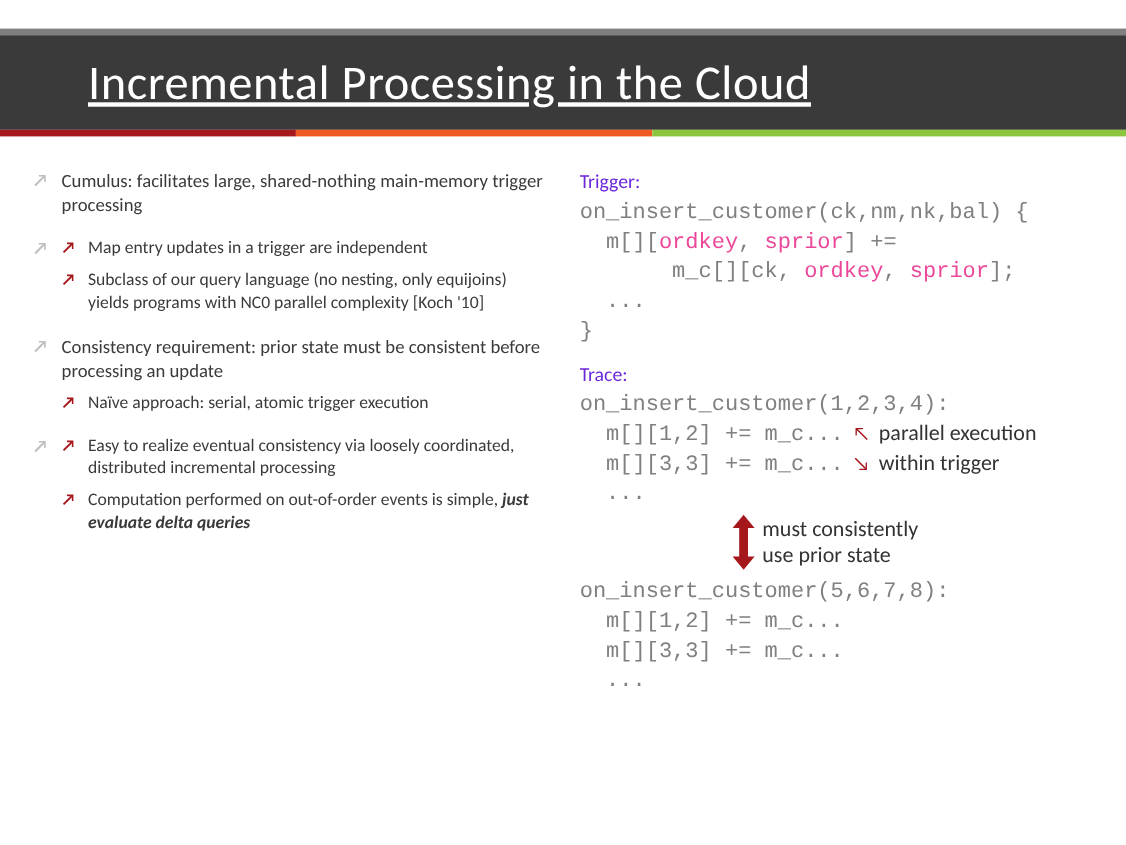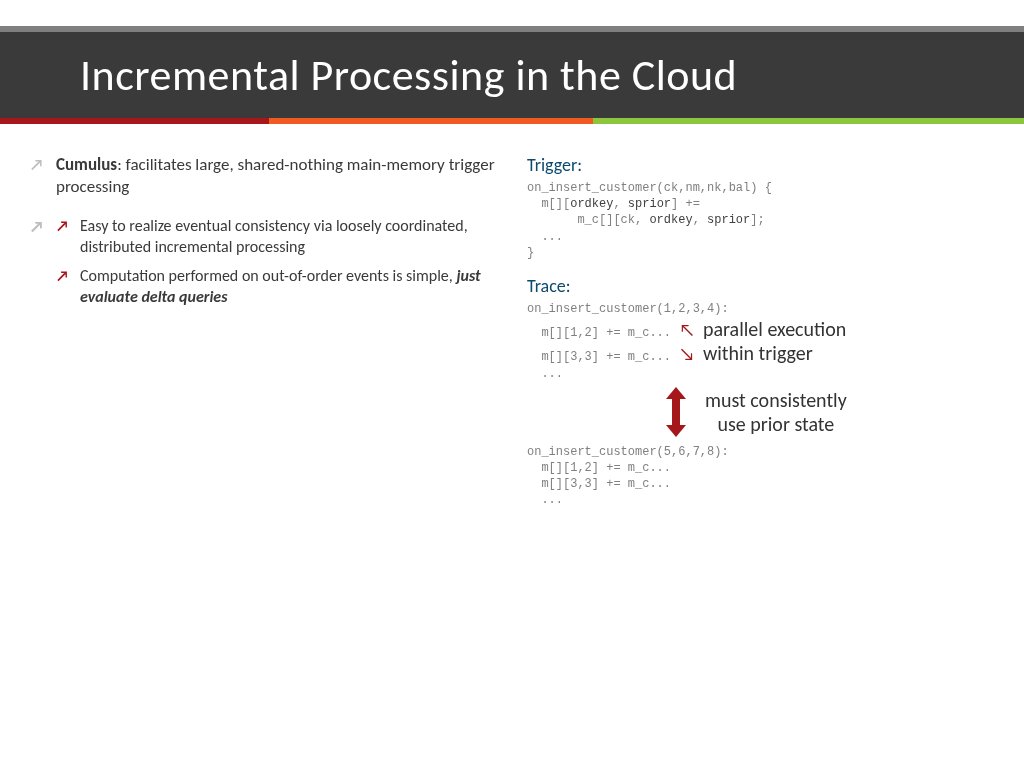--- a/index.html
+++ b/index.html
@@ -1,40 +1,40 @@
 <!DOCTYPE html>
 <html><head>
 <meta charset="utf-8">
 <style>
   * { margin: 0; padding: 0; box-sizing: border-box; }
   body { width: 1024px; height: 768px; font-family: "Segoe UI", Calibri, sans-serif; background: #fff; color: #333; overflow: hidden; }
   .top-bar { height: 6px; background: #7f7f7f; margin-top: 26px; }
   .title-bar { background: #3a3a3a; padding: 16px 44px 16px 80px; }
-  .title-bar h1 { color: #fff; font-weight: 300; font-size: 44px; letter-spacing: 0.5px; }
+  .title-bar h1 { color: #fff; font-weight: 300; font-size: 44px; letter-spacing: 0.5px; text-decoration: underline; }
   .color-strip { height: 6px; display: flex; }
   .cs-red    { background: #a6171c; flex: 1; }
   .cs-orange { background: #f05a22; flex: 1.2; }
   .cs-green  { background: #8cc63f; flex: 1.6; }
   .content { display: flex; padding: 30px 30px 0 30px; gap: 30px; }
   .col-left { flex: 1; }
   .col-right { flex: 1; }
   ul.bullets { list-style: none; }
   ul.bullets > li { position: relative; padding-left: 26px; margin-bottom: 18px; font-size: 17px; line-height: 1.3; color: #3a3a3a; }
   ul.bullets > li::before { content: "↗"; position: absolute; left: 0; top: 1px; color: #bfbfbf; font-weight: bold; font-size: 16px; }
   ul.sub { list-style: none; margin-top: 8px; }
   ul.sub > li { position: relative; padding-left: 24px; margin-bottom: 8px; font-size: 16px; line-height: 1.3; color: #3a3a3a; }
   ul.sub > li::before { content: "↗"; position: absolute; left: 0; top: 1px; color: #a6171c; font-weight: bold; font-size: 15px; }
-  .bold { font-weight: 700; margin-top: 44px; }
+  .bold { font-weight: 400; margin-top: 44px; }
   .biem { font-weight: 700; font-style: italic; }
-  .code { font-family: "Courier New", monospace; font-size: 12px; line-height: 1.35; color: #808080; white-space: pre; }
-  .code .kw { color: #404040; }
-  .heading { font-family: "Segoe UI", Calibri, sans-serif; font-size: 18px; color: #0c4a6e; margin-bottom: 4px; }
+  .code { font-family: "Courier New", monospace; font-size: 20px; line-height: 1.35; color: #808080; white-space: pre; }
+  .code .kw { color: #ec4899; }
+  .heading { font-family: "Segoe UI", Calibri, sans-serif; font-size: 18px; color: #6d28d9; margin-bottom: 4px; }
   .annot { font-family: "Segoe UI", Calibri, sans-serif; font-size: 20px; color: #333; }
   .arrow-swap { color: #a6171c; font-size: 18px; display:inline-block; }
-  .middle-annot { display: flex; align-items: center; gap: 20px; margin: 6px 0 8px 140px; text-align: center; }
+  .middle-annot { display: flex; align-items: center; gap: 8px; margin: 6px 0 8px 140px; }
   .updown {
     width: 18px; height: 46px; position: relative;
   }
   .updown::before {
     content: ""; position: absolute; left: 5px; top: 8px; width: 8px; height: 30px; background: #a6171c;
   }
   .updown .up, .updown .down {
     position: absolute; left: -1px; width: 0; height: 0; border-left: 10px solid transparent; border-right: 10px solid transparent;
   }
   .updown .up { top: -2px; border-bottom: 12px solid #a6171c; }
@@ -57,20 +57,30 @@
 </div>
 
 <div class="content">
 
   <div class="col-left">
     <ul class="bullets">
       <li>
         <span class="bold">Cumulus</span><span>: facilitates large, shared-nothing main-memory trigger processing</span>
       </li>
       <li>
+        <ul class="sub">
+          <li>Map entry updates in a trigger are independent</li>
+          <li>Subclass of our query language (no nesting, only equijoins) yields programs with NC0 parallel complexity [Koch '10]</li>
+        </ul>
+      </li>
+      <li>
+        <span>Consistency requirement: prior state must be consistent before processing an update</span>
+        <ul class="sub">
+          <li>Naïve approach: serial, atomic trigger execution</li>
+        </ul>
       </li>
       <li>
         <ul class="sub">
           <li>Easy to realize eventual consistency via loosely coordinated, distributed incremental processing</li>
           <li>
             <span>Computation performed on out-of-order events is simple, </span><span class="biem">just evaluate delta queries</span>
           </li>
         </ul>
       </li>
     </ul>

